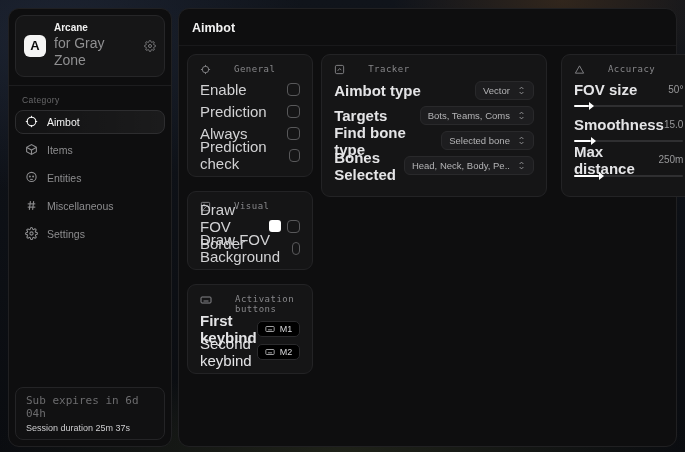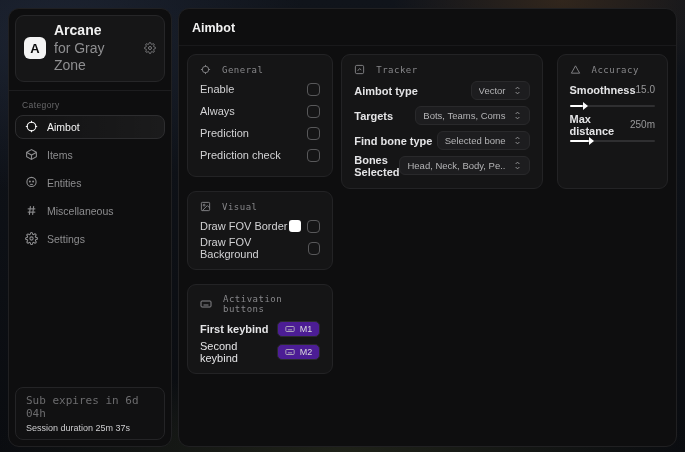--- a/index.html
+++ b/index.html
@@ -31,21 +31,21 @@
     margin:6px; padding:6px 8px;
     background:#161617; border:1px solid #262628; border-radius:9px;
     display:flex; align-items:center; gap:8px;
   }
   .brand-logo {
     width:22px; height:22px; border-radius:6px; background:#f4f4f4;
     color:#0c0c0c; font-weight:bold; font-size:13px;
     display:flex; align-items:center; justify-content:center;
   }
   .brand-text { flex:1; line-height:1.25; }
-  .brand-name { font-size:14px; font-weight:bold; color:#f0f0f0; }
+  .brand-name { font-size:10px; font-weight:bold; color:#f0f0f0; }
   .brand-sub { font-size:14px; color:#8f8f91; }
   .brand-gear { color:#7b7b7d; display:flex; }
   .side-divider { border-bottom:1px solid #1d1d1f; margin:2px 0 0; }
   .category-label { margin:9px 13px 5px; font-size:8.5px; color:#68686a; letter-spacing:.4px; }
   .nav { display:flex; flex-direction:column; gap:4px; padding:0 6px; }
   .nav-item {
     display:flex; align-items:center; gap:9px;
     height:24px; padding:0 9px; border-radius:8px;
     color:#8d8d8f; font-size:10.5px; border:1px solid transparent;
     cursor:default;
@@ -68,49 +68,50 @@
   .main-title { font-size:12.5px; font-weight:bold; color:#f2f2f2; }
   .content { display:flex; gap:8px; padding:8px; align-items:flex-start; }
   .col-left { width:243px; display:flex; flex-direction:column; gap:14px; }
   .col-right { flex:1; display:flex; flex-direction:row; gap:14px; }
 
   .card {
     background:#151516; border:1px solid #232325; border-radius:9px;
     padding:9px 12px 10px;
   }
   .card-header {
-    display:flex; align-items:center; gap:11px;
+    display:flex; align-items:flex-start; gap:23px;
     color:#87878a; font-size:9px; letter-spacing:.5px;
     margin-bottom:3px;
   }
   .card-header .ic { display:flex; }
 
   .row { display:flex; align-items:center; justify-content:space-between; height:22px; }
   .row-t { height:25px; }
-  .row-label { font-size:11px; color:#d2d2d4; }
+  .row-label { font-size:15px; color:#d2d2d4; }
   .row-right { display:flex; align-items:center; gap:6px; }
 
   .checkbox {
     width:13px; height:13px; border-radius:4px;
     border:1.5px solid #58585a; background:transparent;
   }
   .swatch { width:12px; height:12px; border-radius:3px; }
 
   .keybtn {
     display:flex; align-items:center; gap:5px;
-    background:#4c1d95; border:1px solid #2a2a2c; border-radius:5px;
+    background:#000000; border:1px solid #2a2a2c; border-radius:5px;
     padding:2px 7px; color:#dadadc; font-size:9px;
   }
   .keybtn .ic { display:flex; color:#bdbdbf; }
 
   .dropdown {
     display:flex; align-items:center; gap:7px;
     background:#1d1d1f; border:1px solid #29292b; border-radius:6px;
     padding:3px 7px; color:#b4b4b6; font-size:9.5px;
     max-width:160px;
+    margin-left:8px;
   }
   .dropdown .val { white-space:nowrap; overflow:hidden; text-overflow:ellipsis; }
   .dropdown .ic { display:flex; color:#9a9a9c; flex:none; }
 
   .slider-group { margin-top:6px; }
   .slider-top { display:flex; align-items:center; justify-content:space-between; height:17px; }
   .slider-value { font-size:10px; color:#98989a; }
   .slider {
     position:relative; height:2px; background:#2f2f31; border-radius:2px;
     margin:7px 0 9px;
@@ -224,25 +225,25 @@
                 <line x1="18" y1="12" x2="22" y2="12"></line>
               </svg>
           </span>
           <span>General</span>
         </div>
         <div class="row">
           <span class="row-label">Enable</span>
           <span class="checkbox"></span>
         </div>
         <div class="row">
+          <span class="row-label">Prediction</span>
+          <span class="checkbox"></span>
+        </div>
+        <div class="row">
           <span class="row-label">Always</span>
-          <span class="checkbox"></span>
-        </div>
-        <div class="row">
-          <span class="row-label">Prediction</span>
           <span class="checkbox"></span>
         </div>
         <div class="row">
           <span class="row-label">Prediction check</span>
           <span class="checkbox"></span>
         </div>
       </div>
 
       <div class="card">
         <div class="card-header mono">
@@ -370,20 +371,29 @@
       <div class="card">
         <div class="card-header mono">
           <span class="ic">
             <svg width="11" height="11" viewBox="0 0 24 24" fill="none" stroke="currentColor" stroke-width="2">
                 <path d="M12 4l9 16H3z"></path>
               </svg>
           </span>
           <span>Accuracy</span>
         </div>
 
+        <div class="slider-group">
+          <div class="slider-top">
+            <span class="row-label" style="font-weight:bold;color:#e4e4e6">FOV size</span>
+            <span class="slider-value">50°</span>
+          </div>
+          <div class="slider">
+            <div class="slider-fill" style="width: 14%;"></div>
+          </div>
+        </div>
 
         <div class="slider-group">
           <div class="slider-top">
             <span class="row-label" style="font-weight:bold;color:#e4e4e6">Smoothness</span>
             <span class="slider-value">15.0</span>
           </div>
           <div class="slider">
             <div class="slider-fill" style="width: 15.5%;"></div>
           </div>
         </div>

